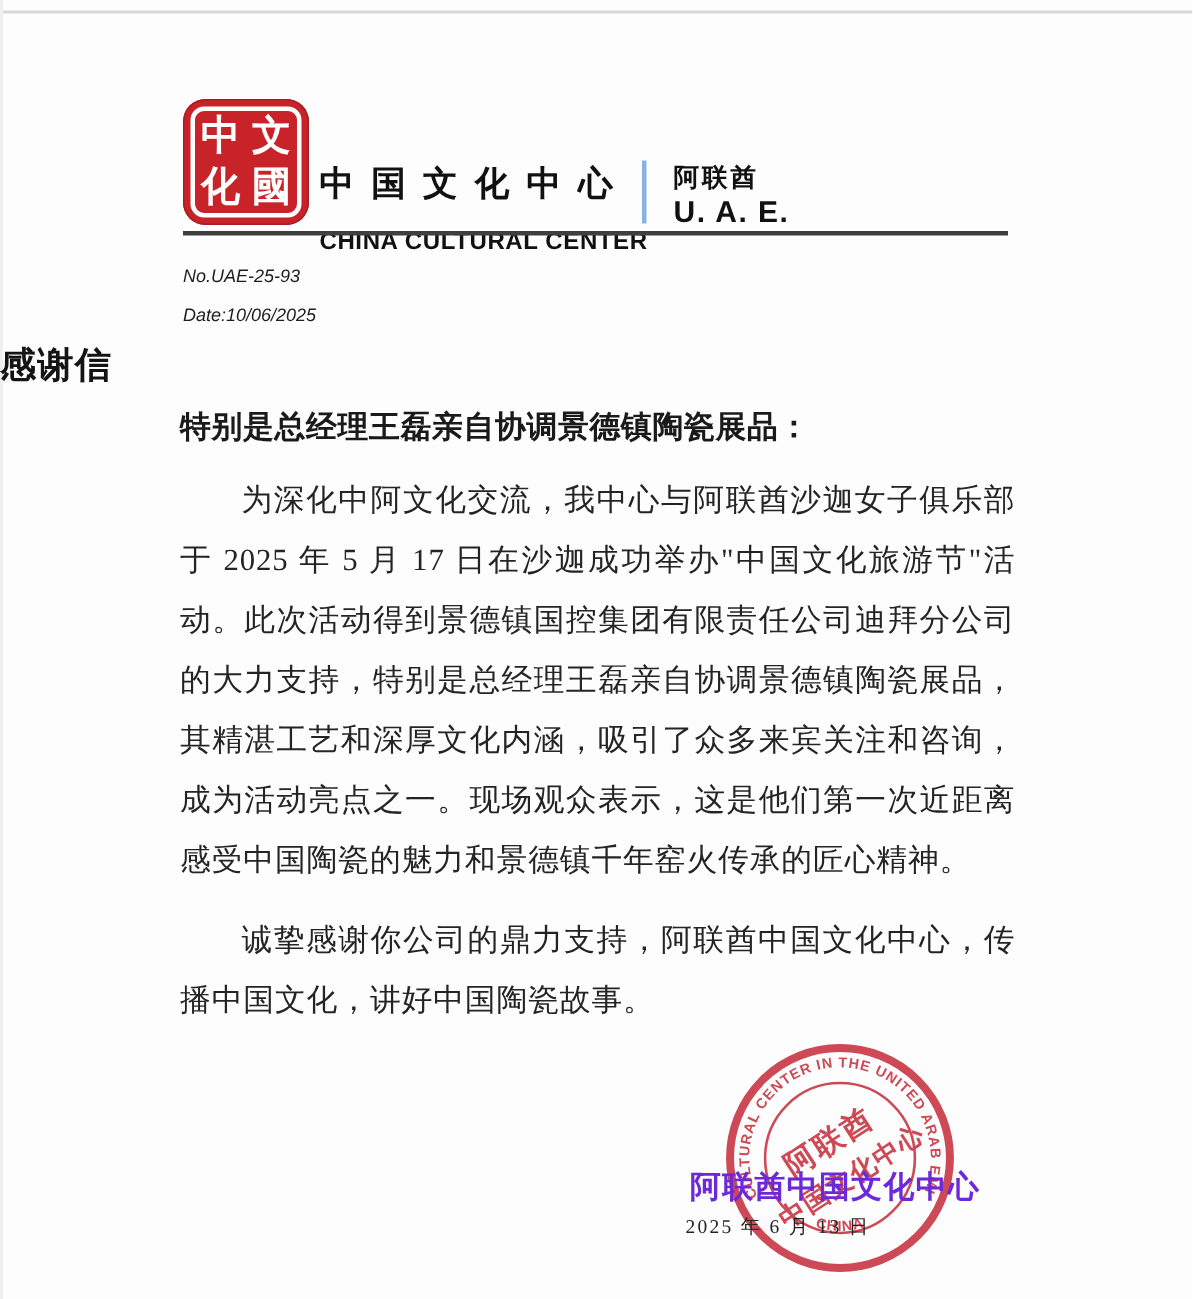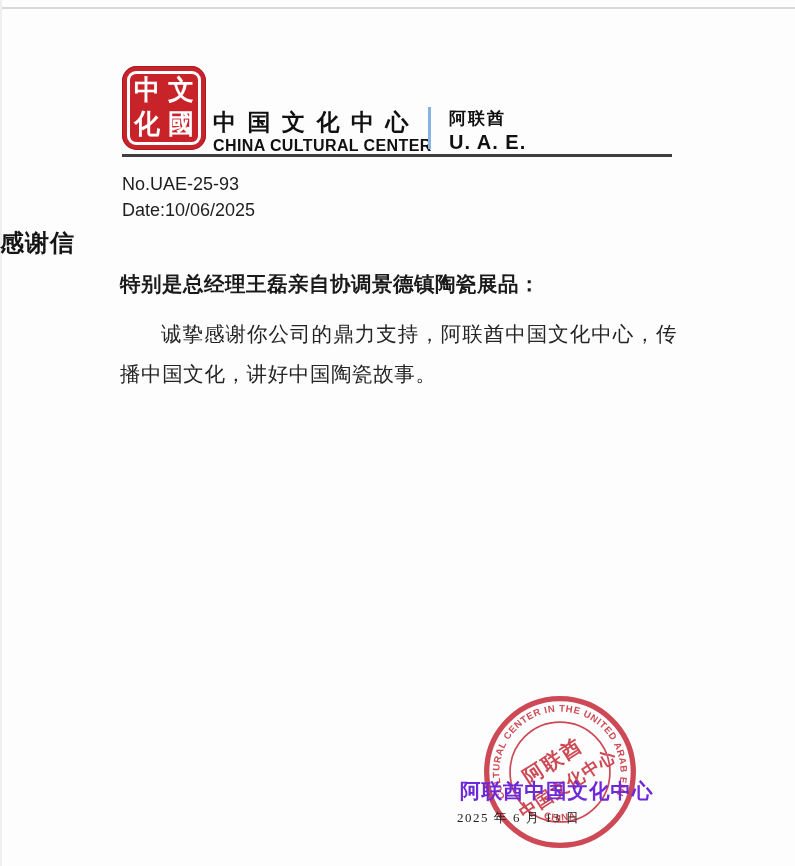--- a/index.html
+++ b/index.html
@@ -26,35 +26,35 @@
     transform:scaleY(1.05);
   }
   .org-block{position:absolute;left:213px;top:110px;width:210px;}
   .org-cn{
     font-size:23px;font-weight:600;color:#111;letter-spacing:11.5px;
     white-space:nowrap;line-height:1.1;
   }
   .org-en{
     font-family:"Liberation Sans","DejaVu Sans",sans-serif;
     font-size:16px;font-weight:700;color:#111;letter-spacing:0.4px;
-    white-space:nowrap;margin-top:2px;
+    white-space:nowrap;margin-top:18px;
   }
   .header-divider{position:absolute;left:428px;top:107px;width:3px;height:42px;background:#86b3e2;}
   .region-block{position:absolute;left:449px;top:108px;}
   .region-cn{font-size:17px;font-weight:700;color:#111;letter-spacing:2px;line-height:1.25;}
   .region-en{
     font-family:"Liberation Sans","DejaVu Sans",sans-serif;
     font-size:20px;font-weight:700;color:#111;letter-spacing:1px;line-height:1.35;
   }
   .header-rule{position:absolute;left:122px;top:154px;width:550px;height:2.5px;background:#3f3f3f;}
 
   .ref-block{
     position:absolute;left:122px;top:171px;
     font-family:"Liberation Sans","DejaVu Sans",sans-serif;
-    font-size:18px;color:#1e1e1e;line-height:26px;
+    font-size:12px;color:#1e1e1e;line-height:26px;font-style:italic;
   }
 
   
   .letter-title{
     position:absolute;left:0;top:227px;width:100%;text-align:left;
     font-size:24px;font-weight:700;color:#141414;letter-spacing:1px;
   }
   .salutation{
     position:absolute;left:120px;top:270px;width:600px;
     font-size:20.5px;font-weight:700;color:#1a1a1a;letter-spacing:0.5px;white-space:nowrap;
@@ -115,20 +115,21 @@
   <div class="ref-block">
     <div>No.UAE-25-93</div>
     <div>Date:10/06/2025</div>
   </div>
 
   <div class="letter-title">感谢信</div>
 
   <div class="salutation">特别是总经理王磊亲自协调景德镇陶瓷展品：</div>
 
   <div class="body-text">
+    <p>为深化中阿文化交流，我中心与阿联酋沙迦女子俱乐部于 2025 年 5 月 17 日在沙迦成功举办"中国文化旅游节"活动。此次活动得到景德镇国控集团有限责任公司迪拜分公司的大力支持，特别是总经理王磊亲自协调景德镇陶瓷展品，其精湛工艺和深厚文化内涵，吸引了众多来宾关注和咨询，成为活动亮点之一。现场观众表示，这是他们第一次近距离感受中国陶瓷的魅力和景德镇千年窑火传承的匠心精神。</p>
     <p>诚挚感谢你公司的鼎力支持，阿联酋中国文化中心，传播中国文化，讲好中国陶瓷故事。</p>
   </div>
 
   <svg class="stamp" viewBox="0 0 160 160">
     <circle cx="80" cy="80" r="69" fill="none" stroke="#c8303d" stroke-width="5"></circle>
     <circle cx="80" cy="80" r="47" fill="none" stroke="#c8303d" stroke-width="1.6"></circle>
     <defs>
       <path id="arcTop" d="M 28.3 104.1 A 57 57 0 1 1 131.7 104.1" fill="none"></path>
       <path id="arcBottom" d="M 34.0 99.0 A 53 53 0 0 0 126.0 99.0" fill="none"></path>
     </defs>

